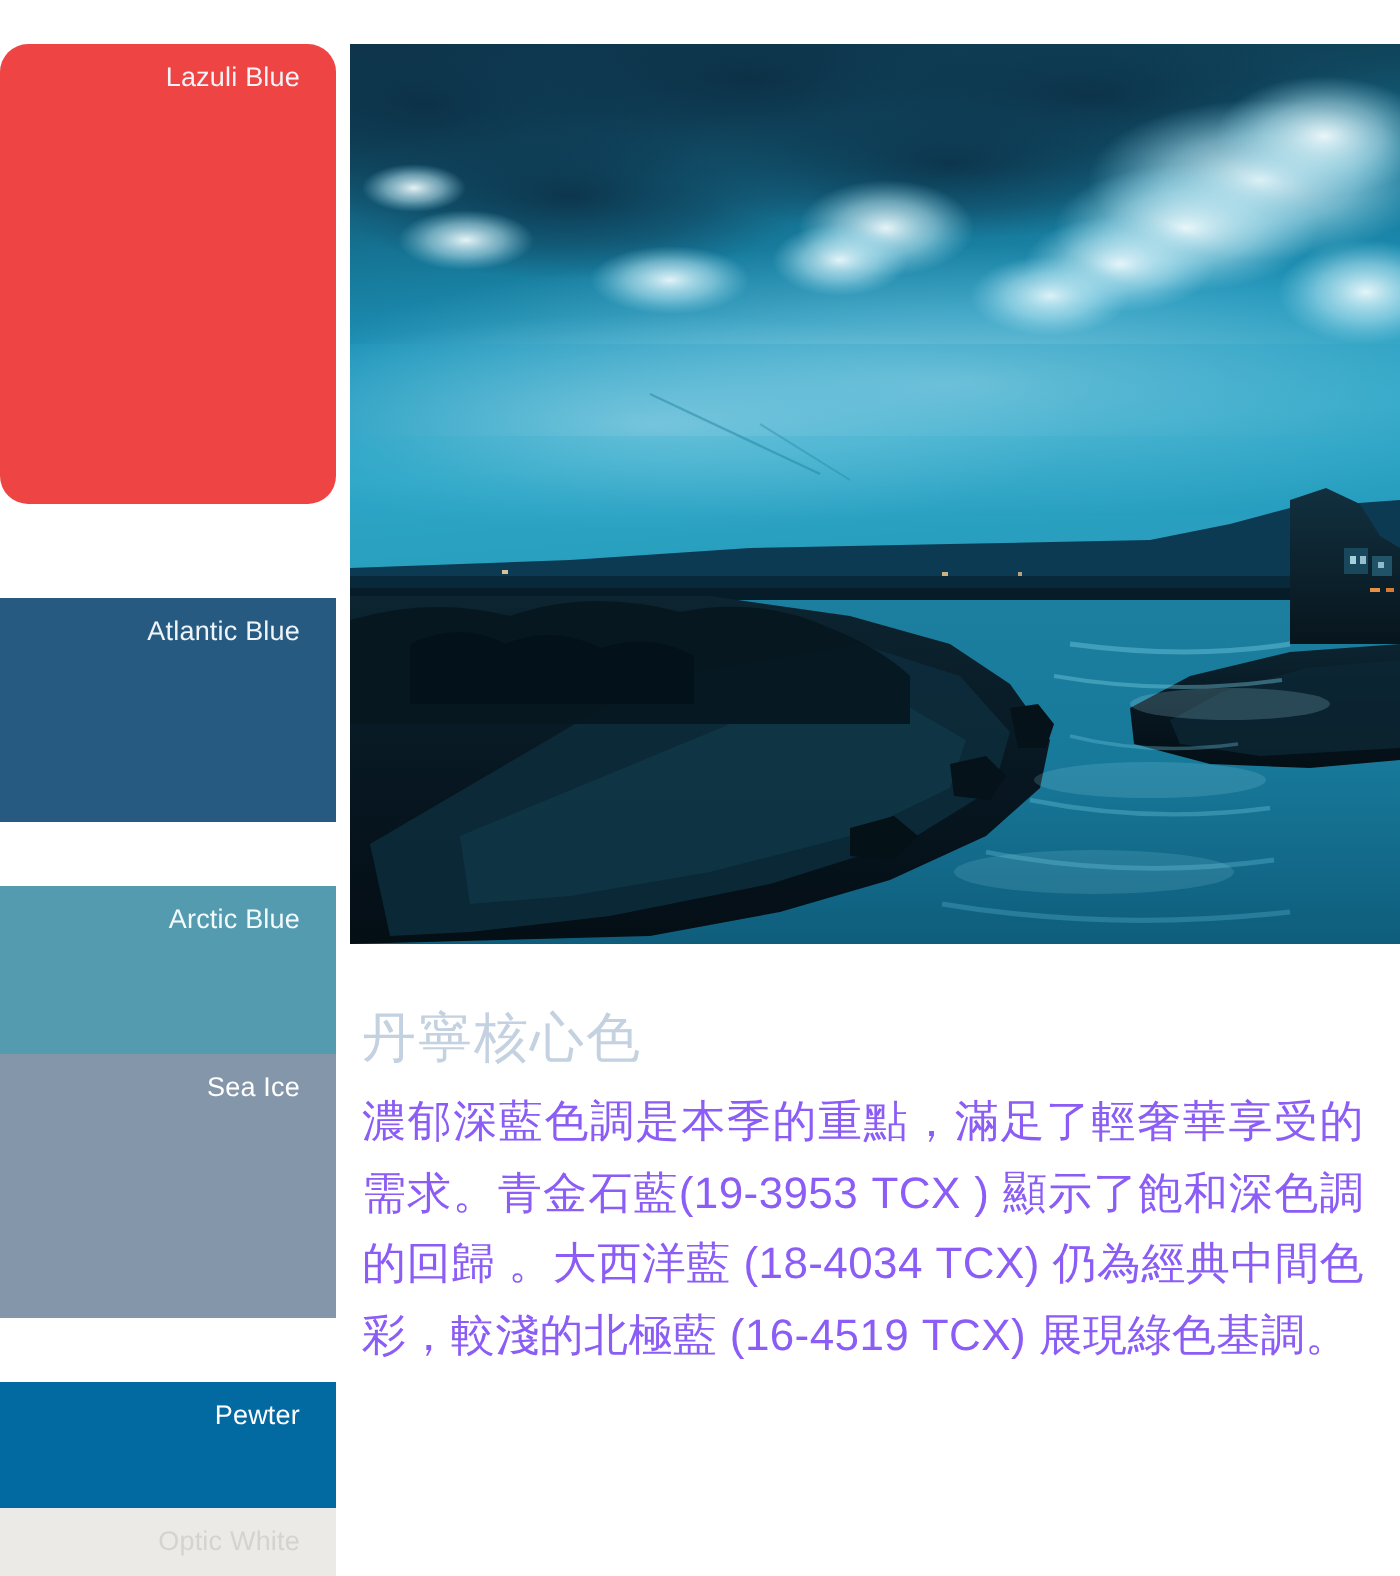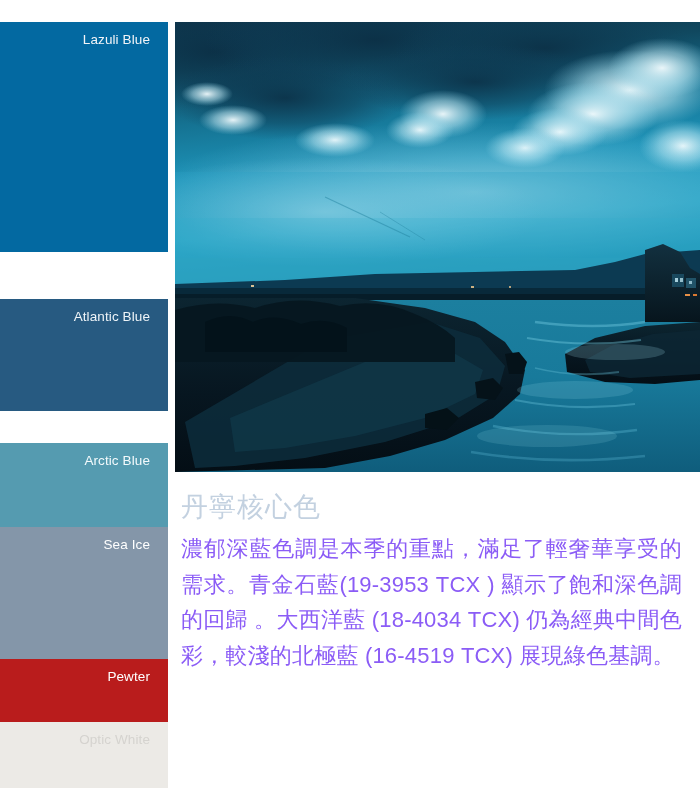--- a/index.html
+++ b/index.html
@@ -62,54 +62,54 @@
     height: 450px;
   }
 
   
   #text-block {
     padding: 18px 6px 0 6px;
     width: 513px;
     box-sizing: border-box;
   }
   #article-heading {
-    margin: 0 0 6px 0;
+    margin: 12px 0 6px 0;
     font-size: 27px;
     font-weight: 400;
     line-height: 1.3;
     color: #c3d1e0;
     letter-spacing: 1px;
   }
   #article-body {
     margin: 0;
     font-size: 22px;
     line-height: 1.62;
     color: #8b5cf6;
     letter-spacing: 0.2px;
     text-align: justify;
     text-justify: inter-character;
   }
 </style>
 </head>
 <body>
 
 <div id="palette-column">
-  <div class="swatch" style="background: #0369a1; height: 230px; flex: 0 0 230px;">
+  <div class="swatch" style="background: #ef4444; height: 230px; flex: 0 0 230px; border-radius: 14px;">
     <span class="swatch-label" style="color: rgb(242, 244, 248);">Lazuli Blue</span>
   </div>
   <div class="swatch" style="background: rgb(39, 90, 129); height: 112px; flex: 0 0 112px; margin-top: 47px;">
     <span class="swatch-label" style="color: rgb(238, 244, 248);">Atlantic Blue</span>
   </div>
   <div class="swatch" style="background: rgb(85, 155, 176); height: 84px; flex: 0 0 84px; margin-top: 32px;">
     <span class="swatch-label" style="color: rgb(243, 250, 252);">Arctic Blue</span>
   </div>
   <div class="swatch" style="background: rgb(132, 150, 169); height: 132px; flex: 0 0 132px;">
     <span class="swatch-label" style="color: rgb(255, 255, 255);">Sea Ice</span>
   </div>
-  <div class="swatch" style="background: #b91c1c; height: 63px; flex: 0 0 63px;">
+  <div class="swatch" style="background: #0369a1; height: 63px; flex: 0 0 63px; margin-top: 32px;">
     <span class="swatch-label" style="color: rgb(255, 255, 255);">Pewter</span>
   </div>
   <div class="swatch" style="background: rgb(236, 234, 230); height: 115px; flex: 0 0 115px;">
     <span class="swatch-label" style="color: rgb(213, 211, 207);">Optic White</span>
   </div>
 </div>
 
 <div id="content-column">
 
   <div id="hero-photo">

